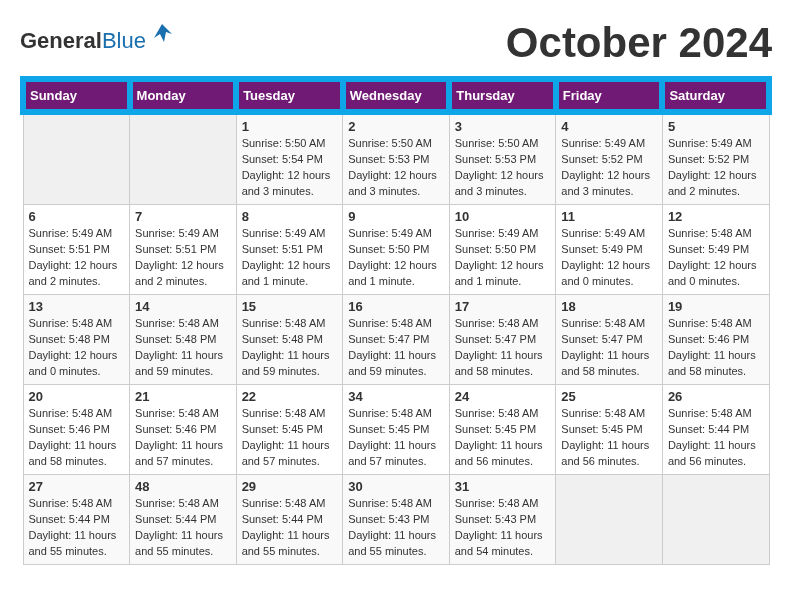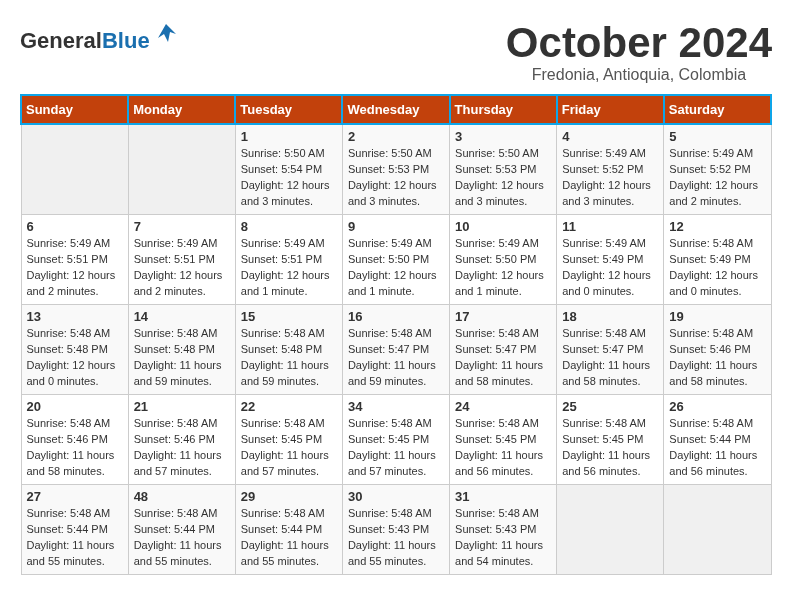--- a/index.html
+++ b/index.html
@@ -25,21 +25,21 @@
       display: flex;
       align-items: flex-end;
     }
     .logo-general {
       font-size: 22px;
       font-weight: bold;
       color: #333;
     }
     .logo-blue {
       font-size: 22px;
-      font-weight: bold;
+      font-weight: normal;
       color: #1a6faf;
     }
     .logo-bird {
       color: #1a6faf;
       font-size: 22px;
       margin-left: 2px;
     }
     .title-block {
       text-align: center;
     }
@@ -52,27 +52,27 @@
     .location {
       font-size: 16px;
       color: #555;
     }
     table {
       width: 100%;
       border-collapse: collapse;
       table-layout: fixed;
     }
     thead tr th {
-      background-color: #c2410c;
+      background-color: #701a75;
       color: white;
       padding: 6px 4px;
       font-size: 13px;
       font-weight: bold;
       text-align: left;
-      border: 2px solid #0ea5e9;
+      border: 6px solid #0ea5e9;
     }
     tbody tr td {
       vertical-align: top;
       border: 1px solid #ccc;
       padding: 4px 5px;
       font-size: 10.5px;
       color: #333;
       height: 90px;
       background: #fff;
     }
@@ -104,21 +104,20 @@
       <span class="logo-blue">Blue</span>
       <span class="logo-bird">
         <svg width="28" height="28" viewBox="0 0 28 28">
           <polygon points="14,4 24,14 18,12 16,22 12,14 6,18" fill="#1a6faf"></polygon>
         </svg>
       </span>
     </div>
   </div>
   <div class="title-block">
     <div class="month-title">October 2024</div>
-    <div class="location">Fredonia, Antioquia, Colombia</div>
   </div>
 </div>
 
 <table>
   <thead>
     <tr>
     <th>Sunday</th>
         <th>Monday</th>
         <th>Tuesday</th>
         <th>Wednesday</th>

